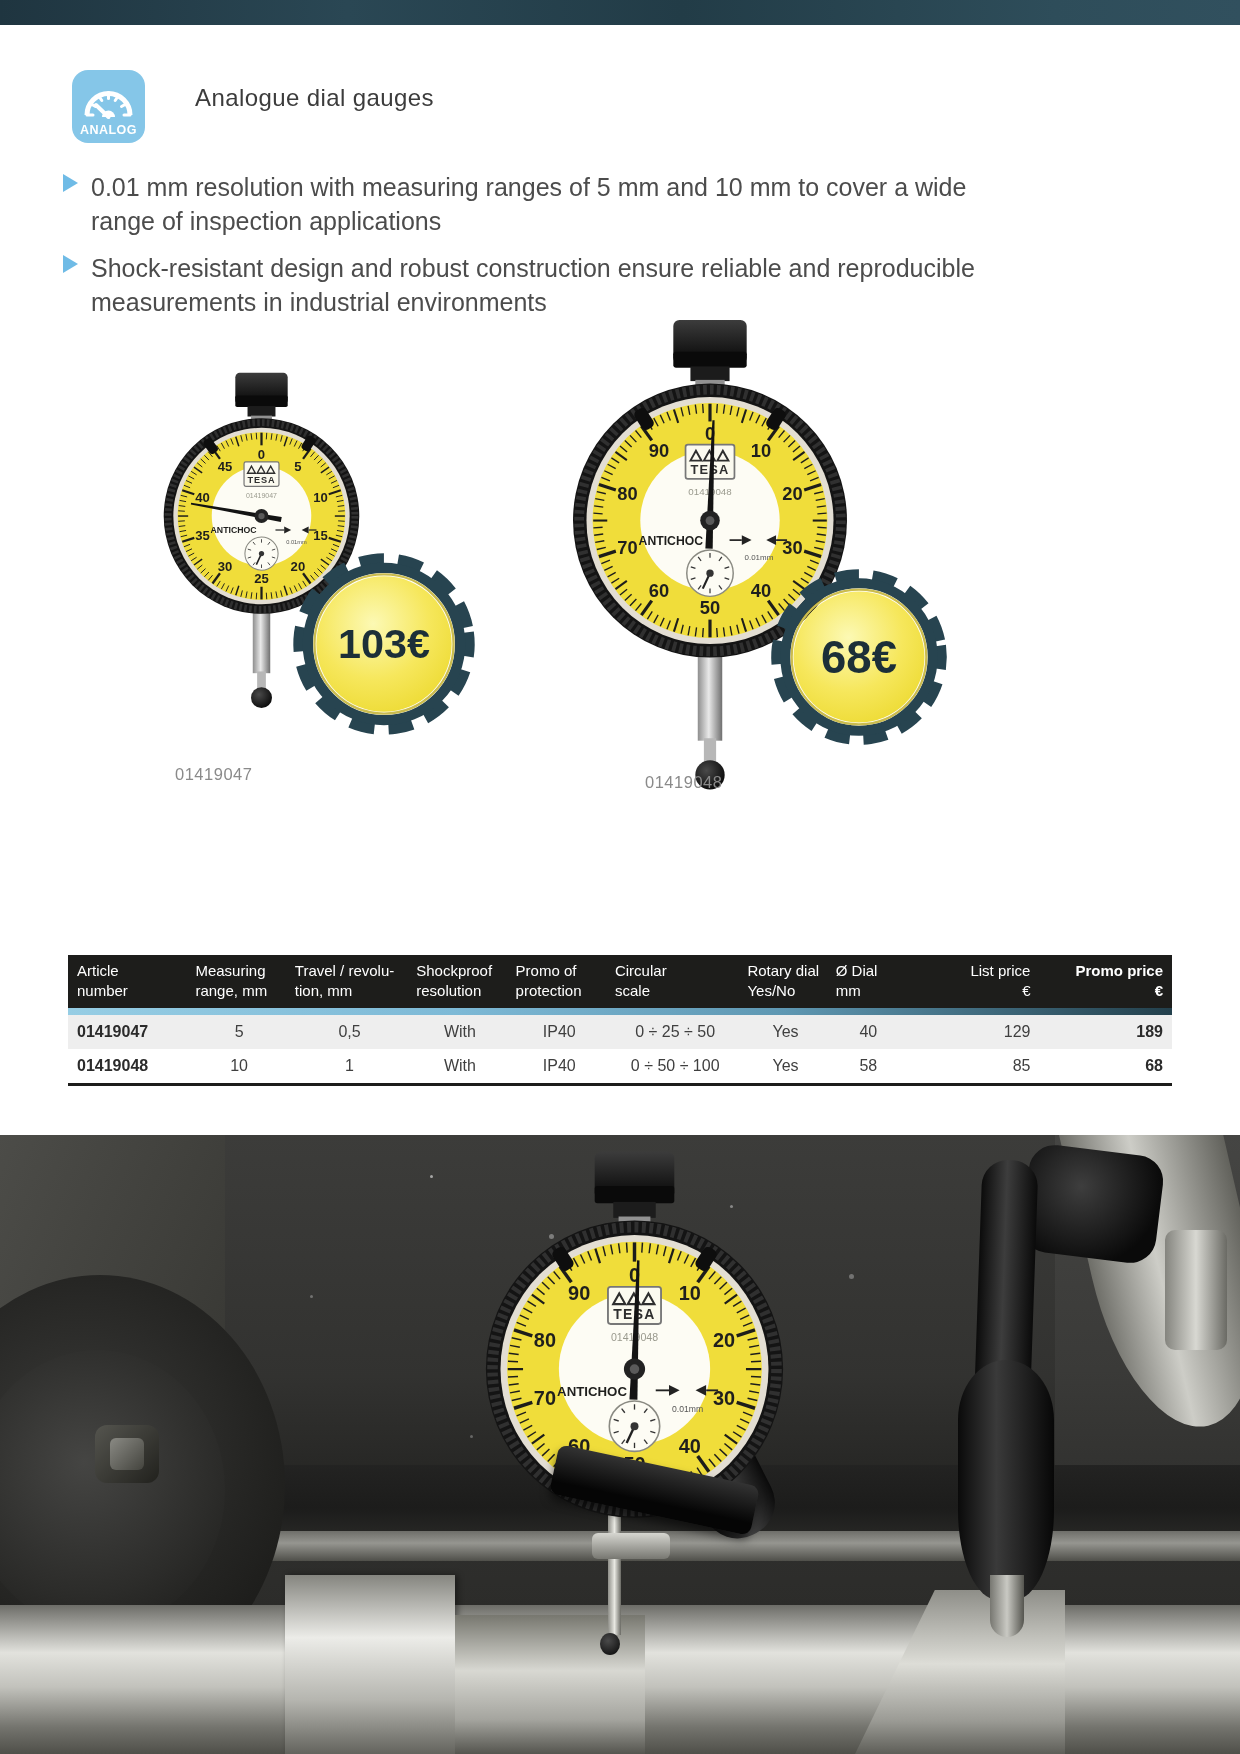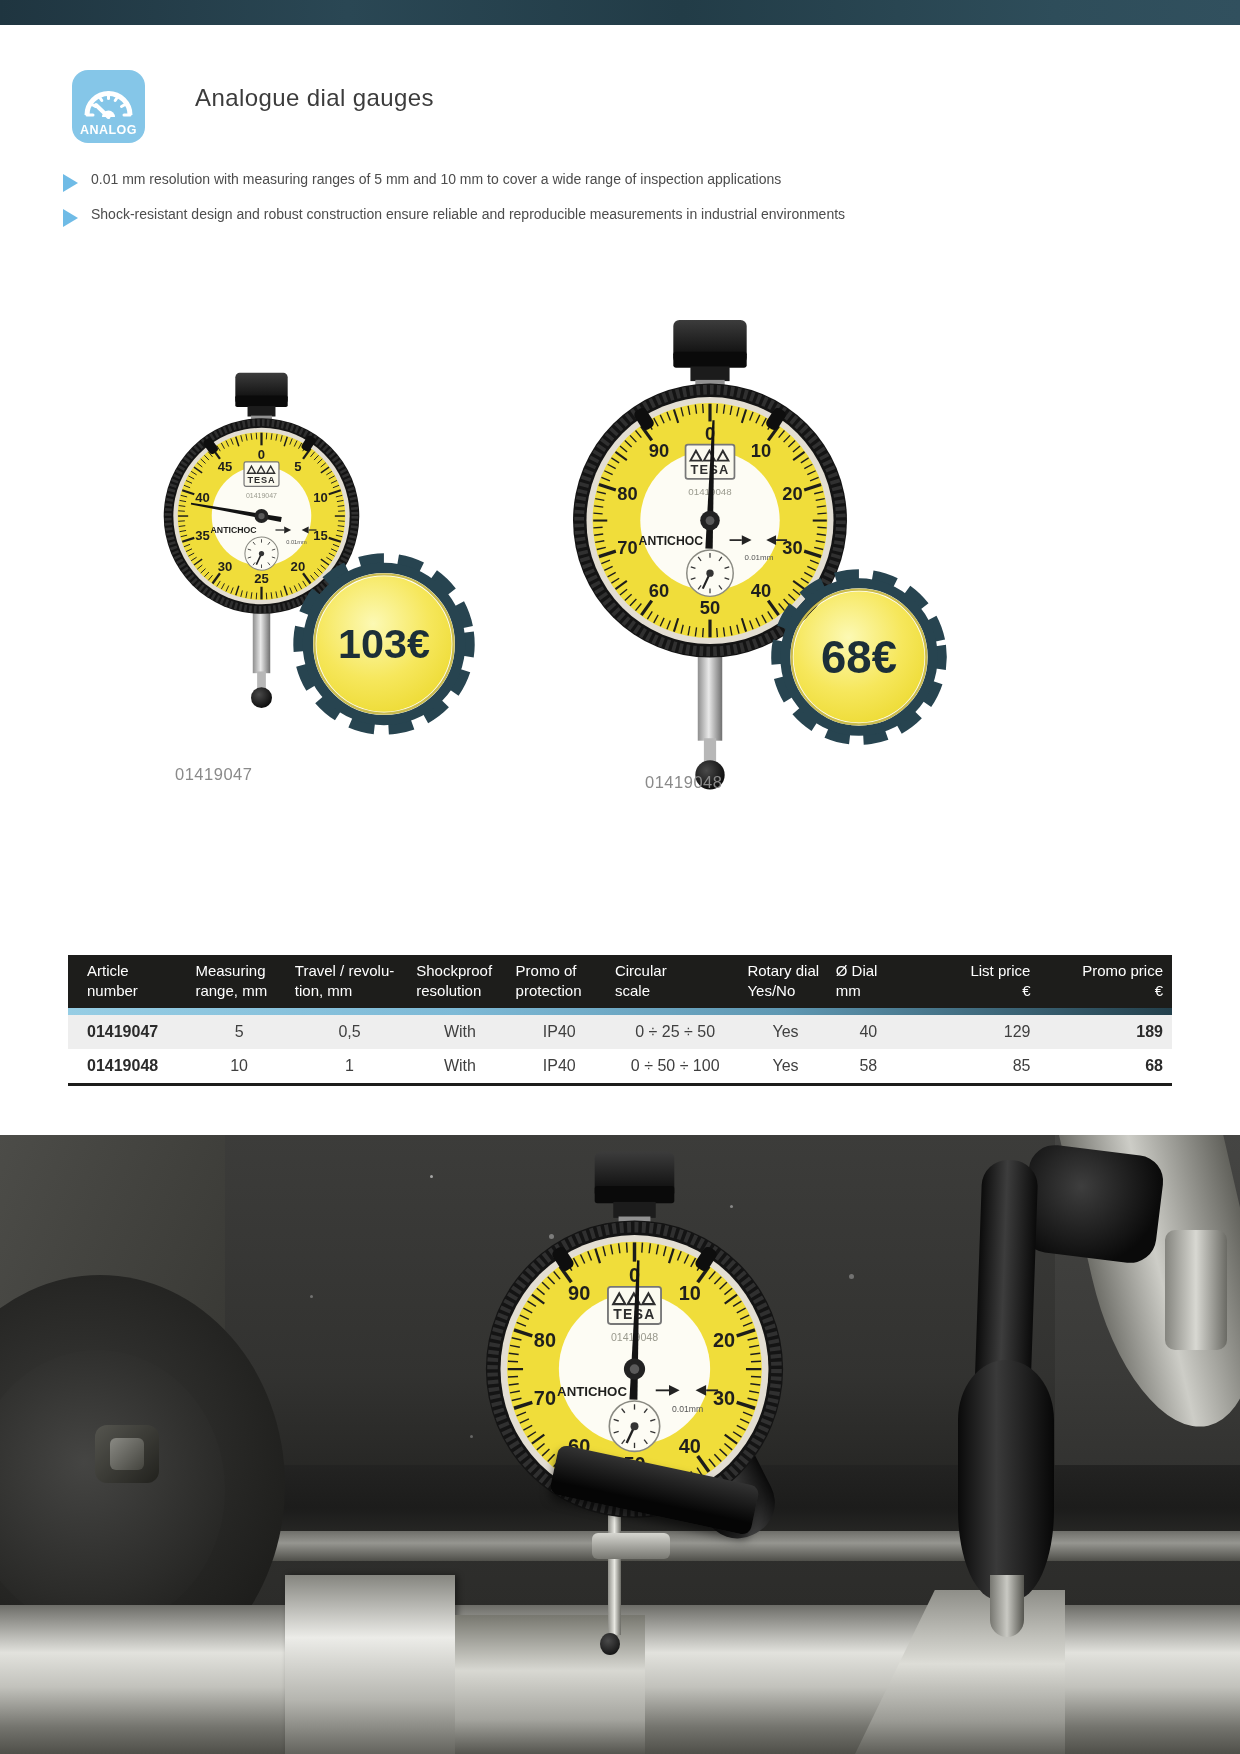--- a/index.html
+++ b/index.html
@@ -15,37 +15,37 @@
   .cat-icon { position:absolute; top:70px; left:72px; width:73px; height:73px;
     background:#85c6e8; border-radius:16px; }
   .page-title { position:absolute; top:84px; left:195px; font-size:24px; color:#3c3c3c;
     letter-spacing:0.4px; font-weight:400; }
 
   
   .bullets { position:absolute; top:170px; left:63px; width:1000px; list-style:none; }
   .bullets li { display:flex; gap:13px; margin-bottom:13px; }
   .bullet-tri { flex:0 0 auto; width:0; height:0; margin-top:4px;
     border-left:15px solid #6fbbe6; border-top:9px solid transparent; border-bottom:9px solid transparent; }
-  .bullet-text { font-size:14px; line-height:1.36; color:#4c4c4c; max-width:920px; }
+  .bullet-text { font-size:25px; line-height:1.36; color:#4c4c4c; max-width:920px; }
 
   
   .products { position:absolute; top:290px; left:0; width:1240px; height:665px; }
   .gauge-svg { position:absolute; }
   .badge { position:absolute; }
   .caption { position:absolute; font-size:16.5px; color:#8a8a8a; letter-spacing:0.5px; }
 
   
   .spec-table { position:absolute; top:955px; left:68px; width:1104px; border-collapse:collapse;
     table-layout:fixed; font-size:16px; color:#3f3f3f; }
   .spec-table th { background:#1d1d1b; color:#fff; font-weight:normal; font-size:15px;
     line-height:1.32; padding:6px 6px 7px 6px; text-align:left; vertical-align:middle; }
   .spec-table th span { display:block; }
-  .spec-table th.al, .spec-table td.al { text-align:left; padding-left:19px; }
+  .spec-table th.al, .spec-table td.al { text-align:left; padding-left:9px; }
   .spec-table th.ar, .spec-table td.ar { text-align:right; padding-right:9px; }
-  .spec-table th.bold { font-weight:normal; }
+  .spec-table th.bold { font-weight:bold; }
   .spec-table tr.strip td { height:7px; padding:0;
     background:linear-gradient(90deg,#96cde4 0%,#7db9d6 35%,#5e97b2 65%,#23404c 100%); }
   .spec-table td { text-align:center; padding:8px 6px; }
   .spec-table tbody tr.r0 td { background:#eeeeee; }
   .spec-table tbody tr:last-child td { border-bottom:3px solid #1d1d1b; }
   .spec-table td.b { font-weight:bold; color:#2b2b2b; }
 
   
   .photo { position:absolute; top:1135px; left:0; width:1240px; height:619px; overflow:hidden;
     background:linear-gradient(180deg,#454543 0%,#3a3a38 38%,#30302e 58%,#272725 100%); }

